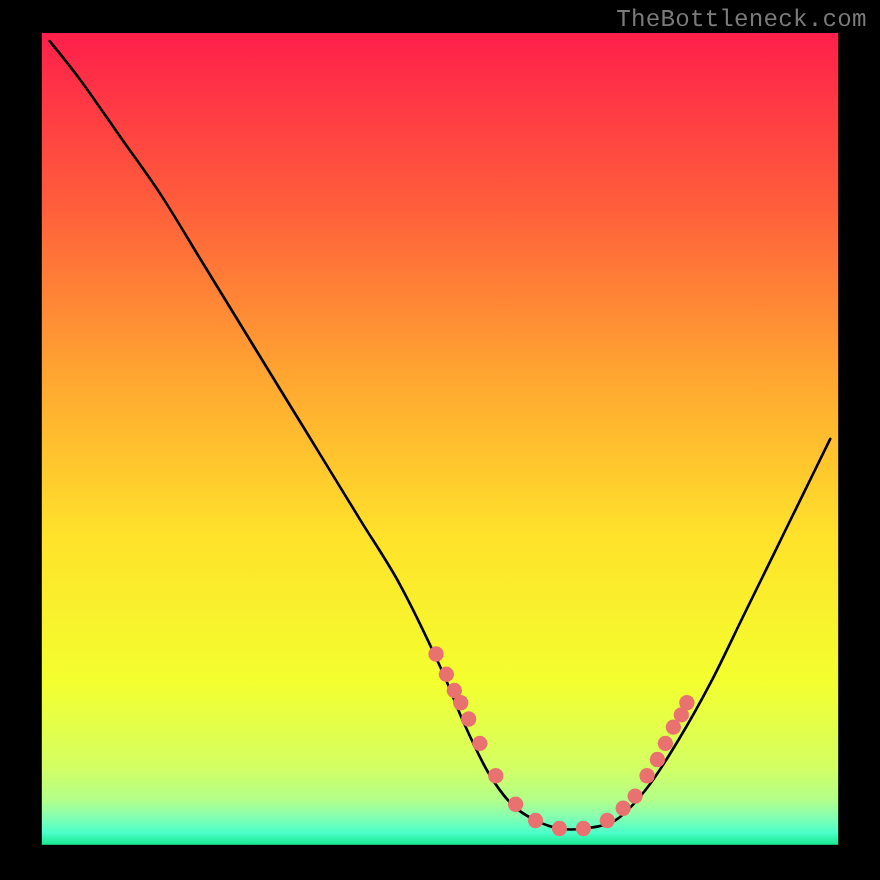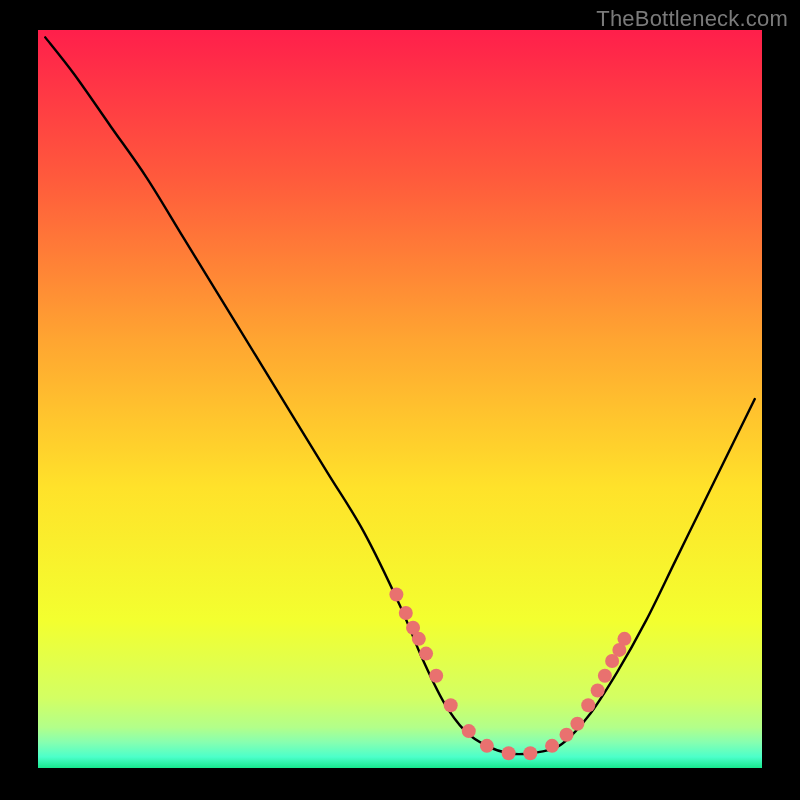--- a/index.html
+++ b/index.html
@@ -2,21 +2,21 @@
 <html><head>
 <meta charset="utf-8">
 <style>
   * { margin: 0; padding: 0; box-sizing: border-box; }
   html, body { width: 800px; height: 800px; overflow: hidden; background: #000; }
   .stage { position: relative; width: 800px; height: 800px; background: #000; }
   .watermark {
     position: absolute;
     top: 6px;
     right: 12px;
-    font-family: Liberation Sans, sans-serif;
+    font-family: Liberation Mono, monospace;
     font-size: 22px;
     color: #7a7a7a;
     letter-spacing: 0.2px;
     user-select: none;
   }
   svg { display: block; }
 </style>
 </head>
 <body>
 

